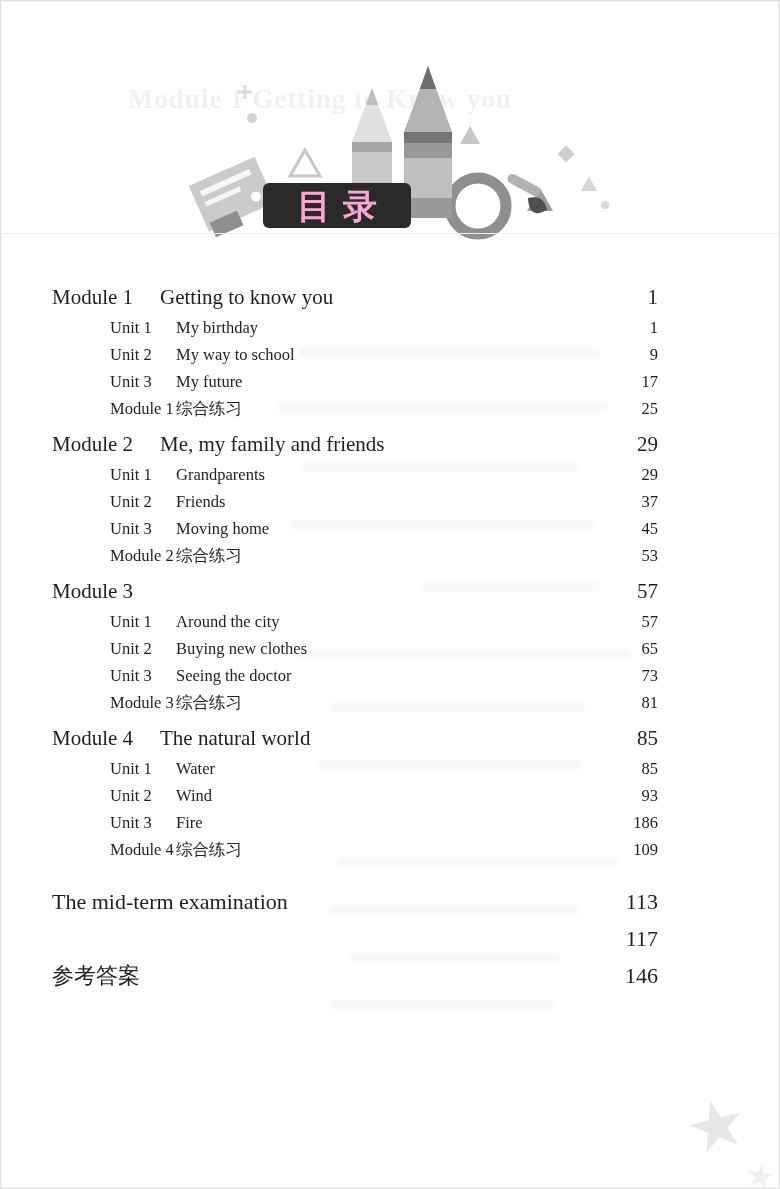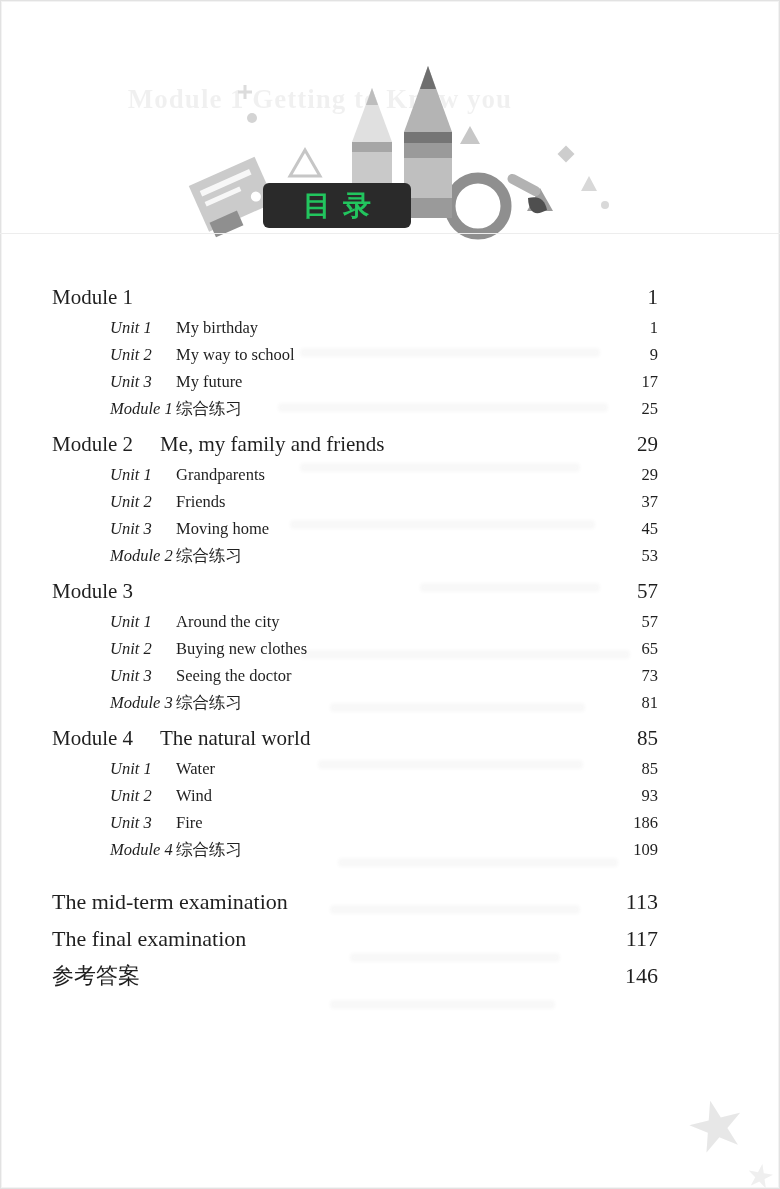--- a/index.html
+++ b/index.html
@@ -25,41 +25,41 @@
     font-family: "Liberation Serif", serif;
     pointer-events: none;
   }
   .header svg { position: absolute; top: 0; left: 0; }
   .banner {
     position: absolute; left: 263px; top: 183px; width: 148px; height: 45px;
     background: #2a2a2a; border-radius: 6px; z-index: 2;
     display: flex; align-items: center; justify-content: center;
   }
   .banner-title {
-    color: #22c55e; font-size: 28px; font-weight: bold;
+    color: #f9a8d4; font-size: 34px; font-weight: bold;
     letter-spacing: 12px; text-indent: 12px;
     font-family: "DejaVu Sans", sans-serif; line-height: 1;
   }
   .scan-line { position: absolute; top: 233px; left: 0; width: 780px; height: 1px; background: #ededed; }
 
   
   .toc { position: absolute; top: 280px; left: 52px; width: 606px; z-index: 3; }
   .module-row {
     display: flex; align-items: baseline;
     height: 34px; line-height: 34px; font-size: 21px; margin-top: 5px;
     white-space: nowrap;
   }
   .module-row:first-child { margin-top: 0; }
   .module-row .entry-label { display: inline-block; min-width: 108px; }
   .unit-row {
     display: flex; align-items: baseline;
     height: 27px; line-height: 27px; font-size: 16.5px;
     padding-left: 58px; white-space: nowrap;
   }
-  .unit-row .entry-label { display: inline-block; min-width: 66px; font-style: italic; }
+  .unit-row .entry-label { display: inline-block; min-width: 66px; }
   .extra-row {
     display: flex; align-items: flex-start;
     height: 37px; line-height: 37px; font-size: 22px; white-space: nowrap; gap: 12px;
   }
   .unit-row + .extra-row { margin-top: 20px; }
   .spacer { flex: 1; }
   .entry-page { text-align: right; }
 
   
   .bleed {
@@ -142,20 +142,21 @@
     <div class="banner">
       <span class="banner-title">目录</span>
     </div>
   </div>
 
   <div class="scan-line"></div>
 
   <div class="toc" id="toc-list">
       <div class="module-row">
         <span class="entry-label">Module 1</span>
+        <span class="entry-title">Getting to know you</span>
         <span class="spacer"></span>
         <span class="entry-page">1</span>
       </div>
       <div class="unit-row">
         <span class="entry-label">Unit 1</span>
         <span class="entry-title">My birthday</span>
         <span class="spacer"></span>
         <span class="entry-page">1</span>
       </div>
       <div class="unit-row">
@@ -264,21 +265,20 @@
         <span class="entry-title">综合练习</span>
         <span class="spacer"></span>
         <span class="entry-page">109</span>
       </div>
       <div class="extra-row">
         <span class="entry-title">The mid-term examination</span>
         <span class="spacer"></span>
         <span class="entry-page">113</span>
       </div>
       <div class="extra-row">
-        <span class="entry-title">The final examination</span>
         <span class="spacer"></span>
         <span class="entry-page">117</span>
       </div>
       <div class="extra-row">
         <span class="entry-title">参考答案</span>
         <span class="spacer"></span>
         <span class="entry-page">146</span>
       </div>
     </div>
 

